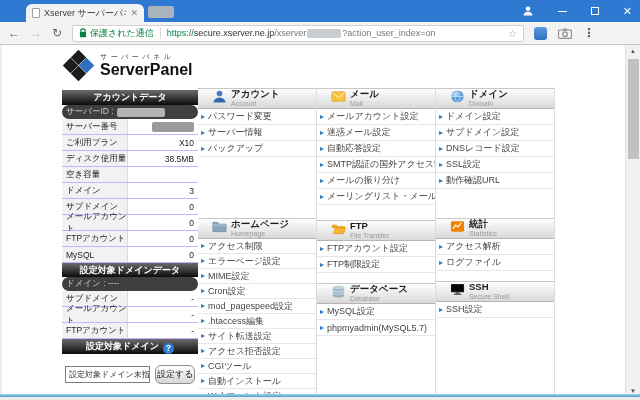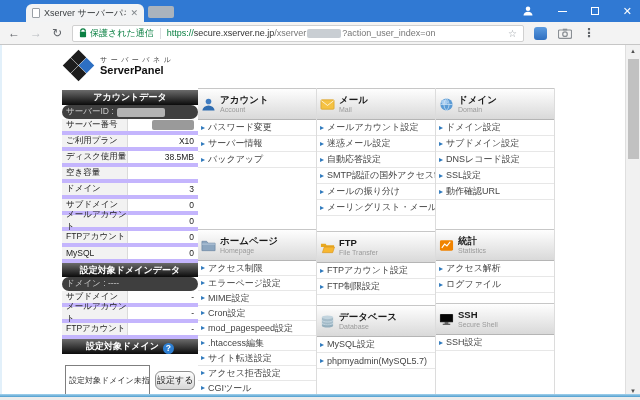--- a/index.html
+++ b/index.html
@@ -49,50 +49,50 @@
     border-left:2px solid #e2f0fa; }
   .nav-row { position:absolute; top:0; left:145px; right:2px; height:25px; border-bottom:1px solid #d6d6d6;
     display:flex; align-items:center; justify-content:flex-end; gap:13px; padding-right:62px; }
   .top-link { font-size:9.5px; color:#1536cc; text-decoration:underline; }
 
   .logo { position:absolute; left:62px; top:6px; display:flex; align-items:center; gap:7px; }
   .diamonds { width:29px; height:29px; position:relative; }
   .dm { position:absolute; width:11px; height:11px; transform:rotate(45deg); background:#1d1d1d; }
   .dm.blue { background:#2d6fc2; }
   .logo-jp { font-size:7px; letter-spacing:3.5px; color:#444; }
-  .logo-en { font-size:11px; font-weight:bold; color:#101010; line-height:1.05; }
+  .logo-en { font-size:16px; font-weight:bold; color:#101010; line-height:1.05; }
 
   
   .sidebar { position:absolute; left:60px; top:45px; width:136px; }
   .sb-h { height:15px; background:linear-gradient(#6b6b6b,#0b0b0b); color:#fff; font-size:9px;
     font-weight:bold; text-align:center; line-height:15px; }
   .sb-h.small { height:14px; line-height:14px; }
   .sb-dark { height:14px; background:#3f3f3f; color:#c9c9c9; font-size:8.5px; display:flex;
     align-items:center; padding-left:4px; gap:3px;border-radius:7px; }
-  .sb-row { height:16px; border-bottom:4px solid #c4b5fd; display:flex; font-size:8.5px; color:#222; }
+  .sb-row { height:16px; border-bottom:1px solid #c4b5fd; display:flex; font-size:8.5px; color:#222; }
   .sb-label { width:66px; display:flex; align-items:center; padding-left:4px; background:#f2f2f2;
     border-right:1px solid #dadada; }
   .sb-val { flex:1; display:flex; align-items:center; justify-content:flex-end; padding-right:4px; background:#fff; }
   .qmark { width:11px; height:11px; border-radius:50%; background:#2e7fd2; color:#fff; font-size:8.5px;
     font-weight:bold; display:inline-flex; align-items:center; justify-content:center; vertical-align:-2px; margin-left:4px; }
   .qmark::after { content:"?"; }
   .sb-controls { padding:11px 3px; display:flex; align-items:center; background:#fff; }
-  .sb-select { width:88px; height:31px; border:1px solid #7f7f7f; background:#fff; font-size:8px; color:#333;
+  .sb-select { width:88px; height:17px; border:1px solid #7f7f7f; background:#fff; font-size:8px; color:#333;
     display:flex; align-items:center; padding:0 3px; white-space:nowrap; overflow:hidden; }
   .sb-caret { margin-left:auto; font-size:6px; color:#444; flex:none; }
   .sb-btn { margin-left:5px; width:41px; height:19px; border:1px solid #8f8f8f; border-radius:6px;
     background:linear-gradient(#ffffff,#d7d7d7); font-size:9px; color:#222; display:flex;
     align-items:center; justify-content:center; }
 
   
   .grid { position:absolute; left:196px; top:43px; height:306px; display:flex; }
   .col { width:119px; border-right:1px solid #dcdcdc; overflow:hidden; height:306px; }
   .sec { }
-  .sec-h { height:32px; background:linear-gradient(#fefefe,#d9d9d9); border-top:1px solid #c7c7c7;
-    border-bottom:1px solid #b5b5b5; display:flex; align-items:center; gap:4px; padding-left:3px; }
+  .sec-h { height:21px; background:linear-gradient(#fefefe,#d9d9d9); border-top:1px solid #c7c7c7;
+    border-bottom:1px solid #b5b5b5; display:flex; align-items:flex-start; gap:4px; padding-left:14px; }
   .sec-h svg { flex:none; }
   .sec-t { line-height:1; }
   .sec-jp { font-size:9.5px; font-weight:bold; color:#1a1a1a; }
   .sec-en { font-size:7px; color:#9b9b9b; margin-top:1px; }
   .menu-item { height:16px; display:flex; align-items:center; gap:3px; padding-left:3px;
     border-bottom:1px solid #e7e7e7; font-size:9px; color:#454545; white-space:nowrap; overflow:hidden; }
   .items-15 .menu-item { height:15px; }
   .mi-arrow { color:#2e79bd; font-size:8px; flex:none; line-height:1; }
   .mt61 { margin-top:61px; } .mt13 { margin-top:15px; } .mt29 { margin-top:29px; } .mt10 { margin-top:10px; }
 </style>

